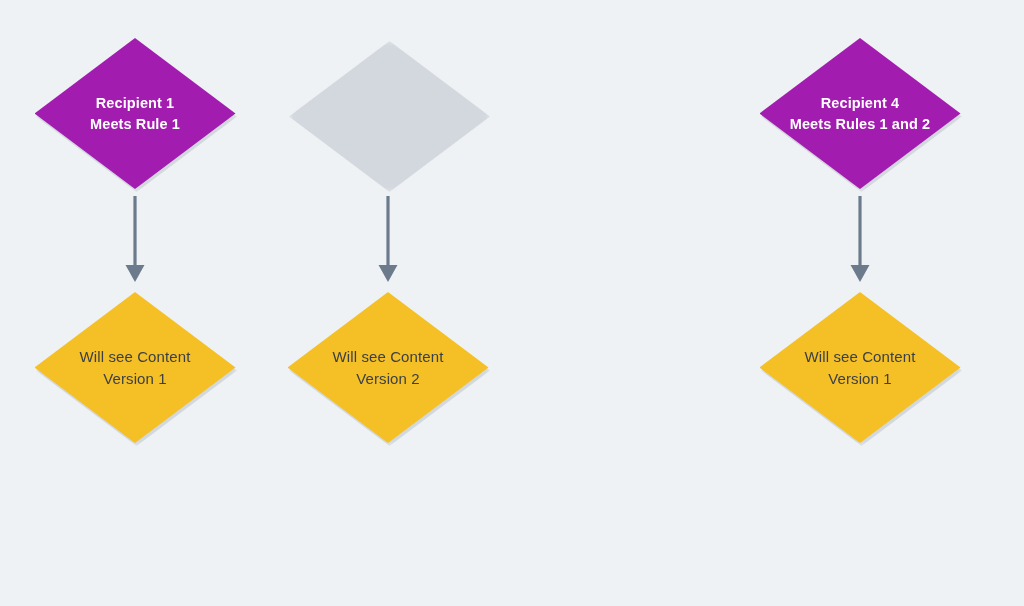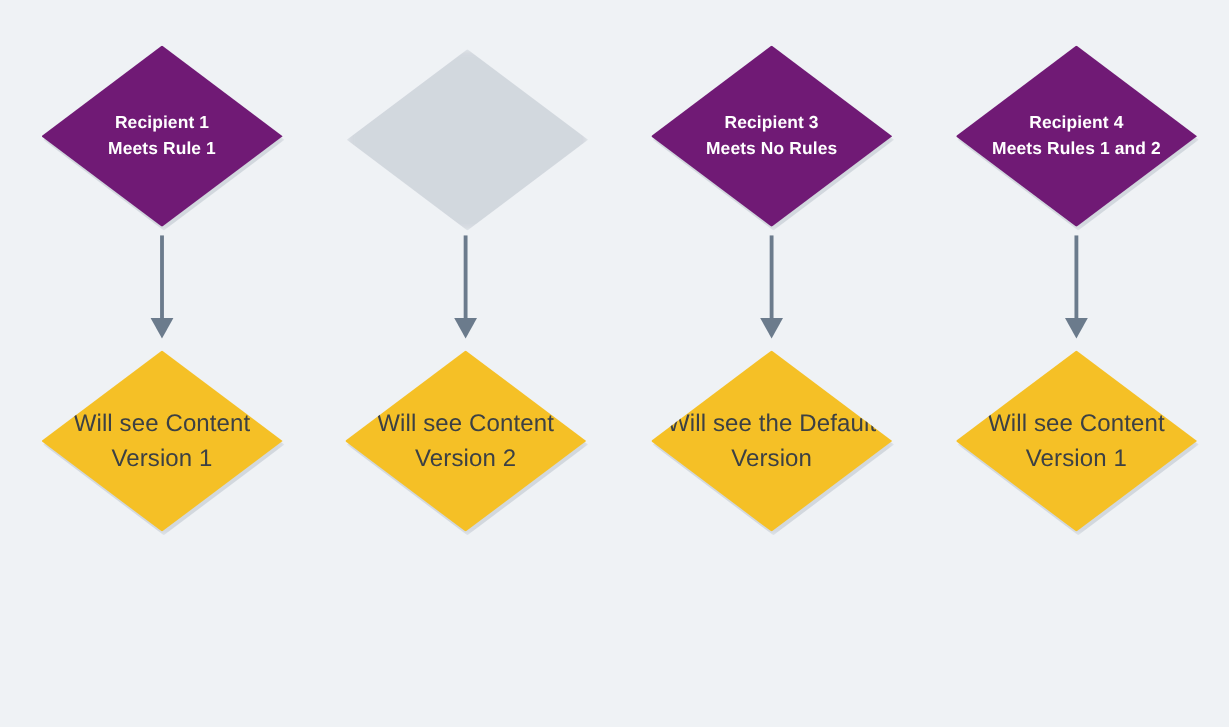--- a/index.html
+++ b/index.html
@@ -41,34 +41,34 @@
   }
   .diamond .node-label {
     display: block;
     line-height: 1.42;
     letter-spacing: 0.1px;
     white-space: pre-line;
     padding: 0 6px;
   }
   .diamond.condition {
     top: 38px;
-    background: #701a75;
+    background: #a21caf;
   }
   .diamond.condition .node-label {
     color: #ffffff;
     font-size: 14.5px;
     font-weight: bold;
   }
   .diamond.outcome {
     top: 292px;
     background: #f5c026;
   }
   .diamond.outcome .node-label {
     color: #3c4044;
-    font-size: 20px;
+    font-size: 15px;
     font-weight: normal;
   }
   
   .diamond-shadow {
     position: absolute;
     left: 50%;
     width: 201px;
     height: 151px;
     margin-left: -99px;
     -webkit-clip-path: polygon(50% 0%, 100% 50%, 50% 100%, 0% 50%);
@@ -126,42 +126,22 @@
       </svg>
     </div>
 
     <div class="diamond-shadow outcome"></div>
     <div class="diamond outcome">
       <span class="node-label">Will see Content
 Version 2</span>
     </div>
   </div>
 
-  <div class="column" style="left:516px;">
-    <div class="diamond-shadow condition"></div>
-    <div class="diamond condition">
-      <span class="node-label">Recipient 3
-Meets No Rules</span>
-    </div>
 
-    <div class="connector">
-      <svg width="22" height="88" viewBox="0 0 22 88">
-        <line x1="11" y1="0" x2="11" y2="72" stroke="#6b7b8c" stroke-width="3.2"></line>
-        <polygon points="11,86 1.5,69 20.5,69" fill="#6b7b8c"></polygon>
-      </svg>
-    </div>
-
-    <div class="diamond-shadow outcome"></div>
-    <div class="diamond outcome">
-      <span class="node-label">Will see the Default
-Version</span>
-    </div>
-  </div>
-
-  <div class="column" style="left:770px;">
+  <div class="column" style="left:733px;">
     <div class="diamond-shadow condition"></div>
     <div class="diamond condition">
       <span class="node-label">Recipient 4
 Meets Rules 1 and 2</span>
     </div>
 
     <div class="connector">
       <svg width="22" height="88" viewBox="0 0 22 88">
         <line x1="11" y1="0" x2="11" y2="72" stroke="#6b7b8c" stroke-width="3.2"></line>
         <polygon points="11,86 1.5,69 20.5,69" fill="#6b7b8c"></polygon>

